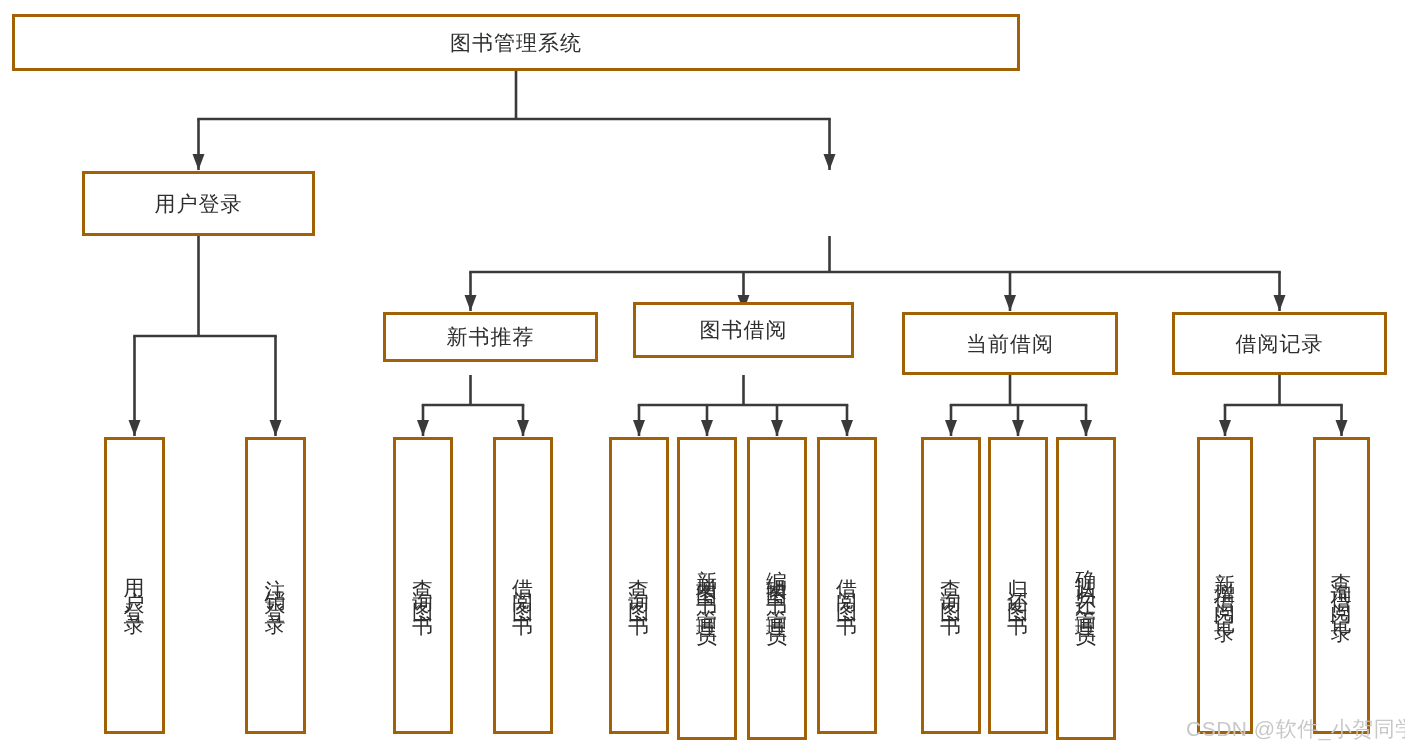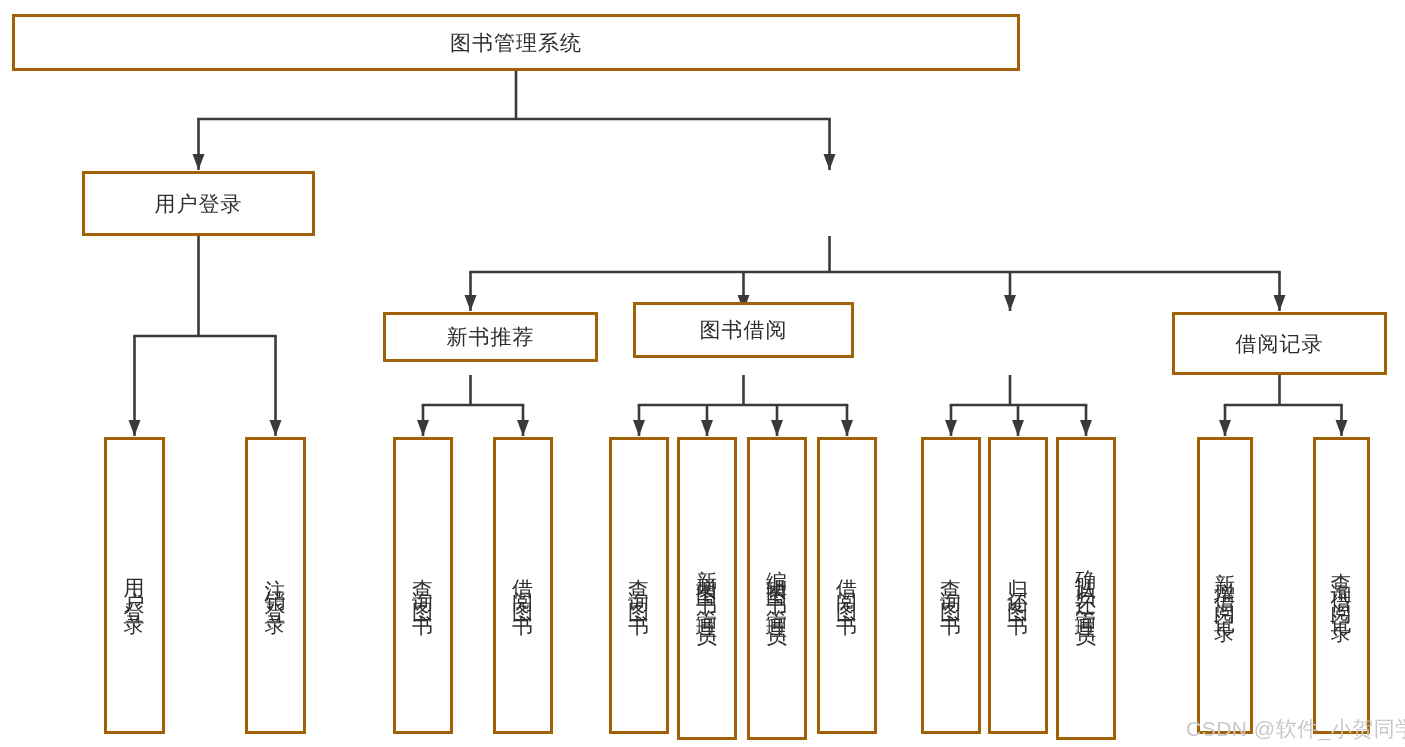--- a/index.html
+++ b/index.html
@@ -137,20 +137,23 @@
   <div class="node" style="left:82px; top:171px; width:233px; height:65px;">
     <span>用户登录</span>
   </div>
 
   <div class="node" style="left:363px; top:312px; width:215px; height:50px;margin-left:20px;">
     <span>新书推荐</span>
   </div>
   <div class="node" style="left:633px; top:302px; width:221px; height:56px;">
     <span>图书借阅</span>
   </div>
+  <div class="node" style="left:902px; top:312px; width:216px; height:63px;">
+    <span>当前借阅</span>
+  </div>
   <div class="node" style="left:1172px; top:312px; width:215px; height:63px;">
     <span>借阅记录</span>
   </div>
 
   <div class="node vert" style="left:104px; top:437px; width:61px; height:297px;">
     <span>用户登录</span>
   </div>
   <div class="node vert" style="left:245px; top:437px; width:61px; height:297px;">
     <span>注销登录</span>
   </div>

